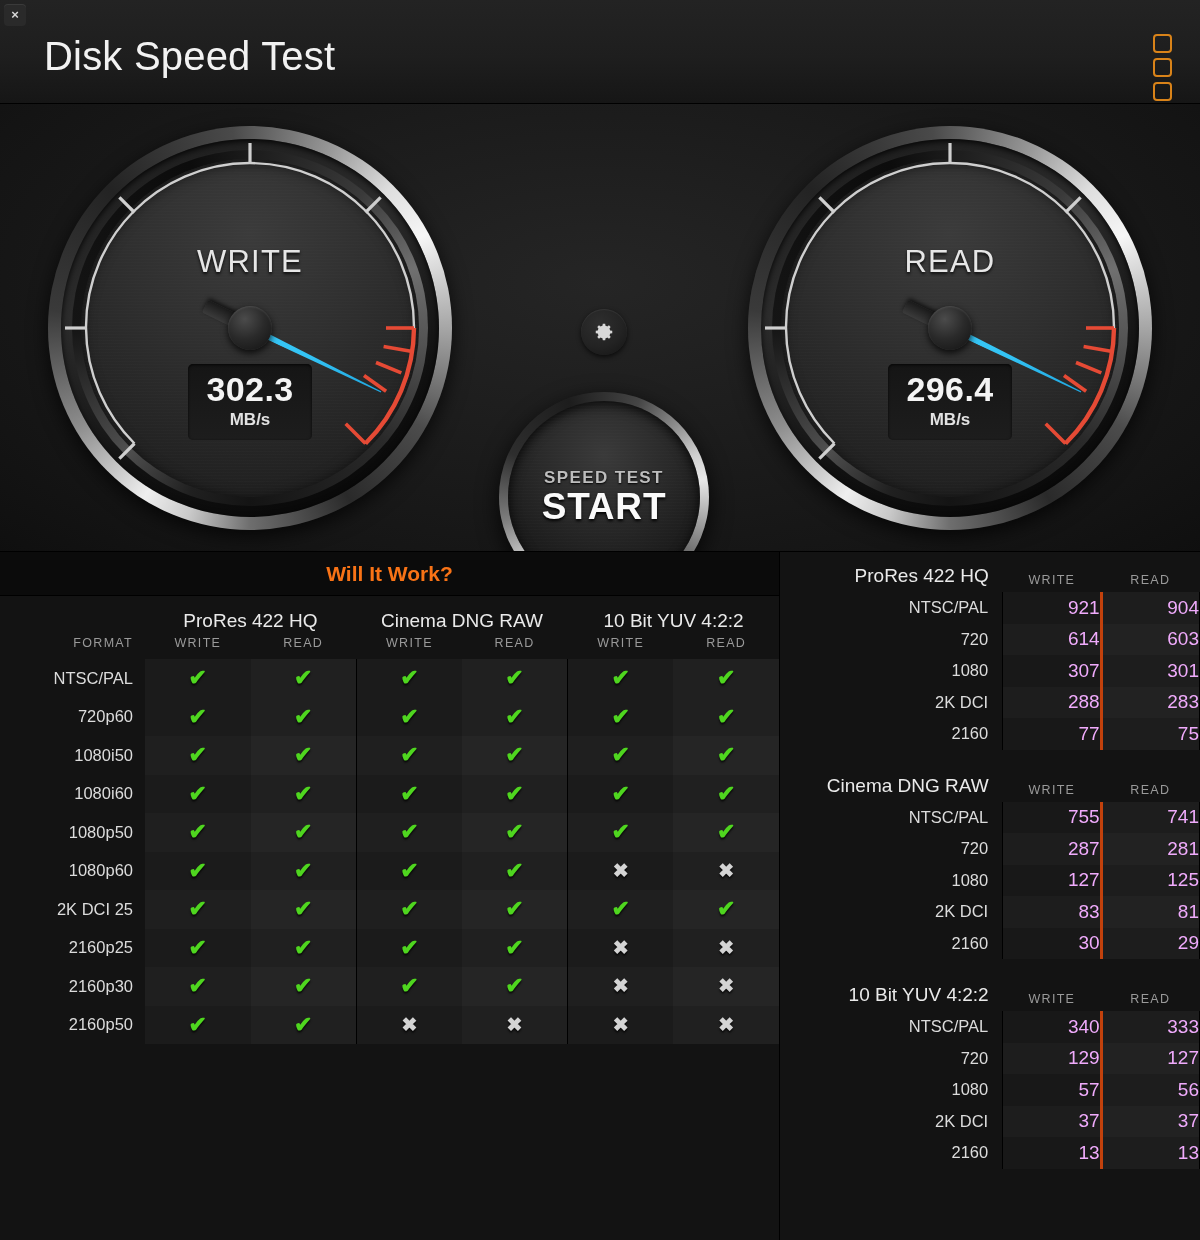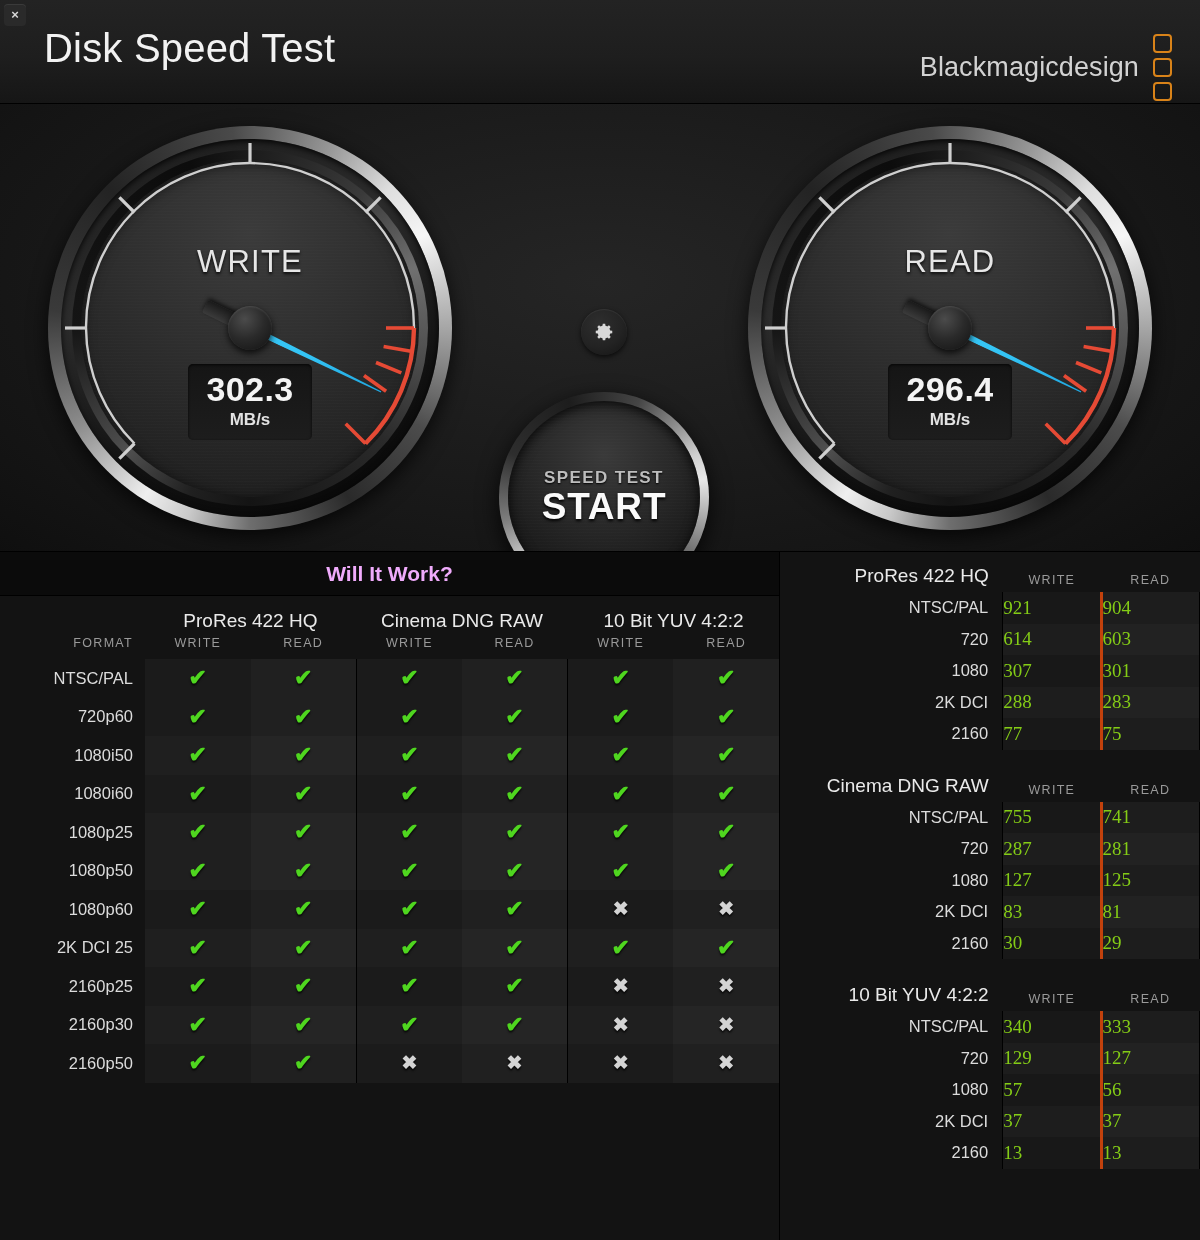--- a/index.html
+++ b/index.html
@@ -39,21 +39,21 @@
     color: #d8d8d8;
     font-size: 13px;
     line-height: 22px;
     text-align: center;
     font-weight: bold;
     cursor: pointer;
     box-shadow: inset 0 1px 0 rgba(255,255,255,.08);
   }
   .app-title {
     position: absolute;
-    left: 44px; top: 26px;
+    left: 44px; top: 34px;
     font-size: 40px;
     font-weight: 300;
     color: #f2f2f2;
     letter-spacing: .2px;
   }
   .brand {
     position: absolute;
     right: 28px; top: 34px;
     display: flex;
     align-items: center;
@@ -294,21 +294,21 @@
   .pane.right { width: 420px; }
 
   .pane-head {
     height: 44px;
     background: #0b0b0b;
     display: flex;
     align-items: center;
     justify-content: center;
     font-size: 21px;
     font-weight: bold;
-    color: #f0abfc;
+    color: #f97316;
     border-bottom: 1px solid #000;
   }
 
   
   table { border-collapse: collapse; width: 100%; }
 
   .wiw { table-layout: fixed; }
   .wiw col.fmt { width: 145px; }
   .wiw th.grp {
     font-size: 19px;
@@ -381,43 +381,41 @@
     vertical-align: bottom;
   }
   .hf td.res {
     font-size: 16.5px;
     color: #dcdcdc;
     text-align: right;
     padding-right: 14px;
     white-space: nowrap;
   }
   .hf td.num {
-    text-align: left;
+    text-align: right;
     font-size: 19px;
-    color: #84cc16;
+    color: #f0abfc;
     height: 31.5px;
     vertical-align: middle;
-    font-family: Liberation Serif, serif;
   }
   .hf td.w { background: #181818; border-left: 1px solid #000; }
   .hf td.r { background: #1d1d1d; border-left: 3px solid #c2410c; border-right: 1px solid #000; }
   .hf tr.odd td.w { background: #1d1d1d; }
   .hf tr.odd td.r { background: #222; }
   .hf tr.spacer td { height: 12px; background: transparent !important; border: none !important; }
 </style>
 </head>
 <body>
 
 <div id="app">
 
   <div class="titlebar">
     <div class="close-btn">×</div>
     <div class="app-title">Disk Speed Test</div>
     <div class="brand">
-      <div class="brand-text">Blackmagicdesign</div>
       <div class="brand-marks">
         <i></i>
           <i></i>
           <i></i>
       </div>
     </div>
   </div>
 
   <div class="gauge-panel">
 
@@ -572,29 +570,20 @@
             <tr class="">
               <td class="fmt">1080i60</td>
               <td class="cell c-w"><span class="mark-ok">✔</span></td>
               <td class="cell c-r"><span class="mark-ok">✔</span></td>
               <td class="cell c-w gsep"><span class="mark-ok">✔</span></td>
               <td class="cell c-r"><span class="mark-ok">✔</span></td>
               <td class="cell c-w gsep"><span class="mark-ok">✔</span></td>
               <td class="cell c-r"><span class="mark-ok">✔</span></td>
             </tr>
             <tr class="odd">
-              <td class="fmt">1080p25</td>
-              <td class="cell c-w"><span class="mark-ok">✔</span></td>
-              <td class="cell c-r"><span class="mark-ok">✔</span></td>
-              <td class="cell c-w gsep"><span class="mark-ok">✔</span></td>
-              <td class="cell c-r"><span class="mark-ok">✔</span></td>
-              <td class="cell c-w gsep"><span class="mark-ok">✔</span></td>
-              <td class="cell c-r"><span class="mark-ok">✔</span></td>
-            </tr>
-            <tr class="odd">
               <td class="fmt">1080p50</td>
               <td class="cell c-w"><span class="mark-ok">✔</span></td>
               <td class="cell c-r"><span class="mark-ok">✔</span></td>
               <td class="cell c-w gsep"><span class="mark-ok">✔</span></td>
               <td class="cell c-r"><span class="mark-ok">✔</span></td>
               <td class="cell c-w gsep"><span class="mark-ok">✔</span></td>
               <td class="cell c-r"><span class="mark-ok">✔</span></td>
             </tr>
             <tr class="">
               <td class="fmt">1080p60</td>

